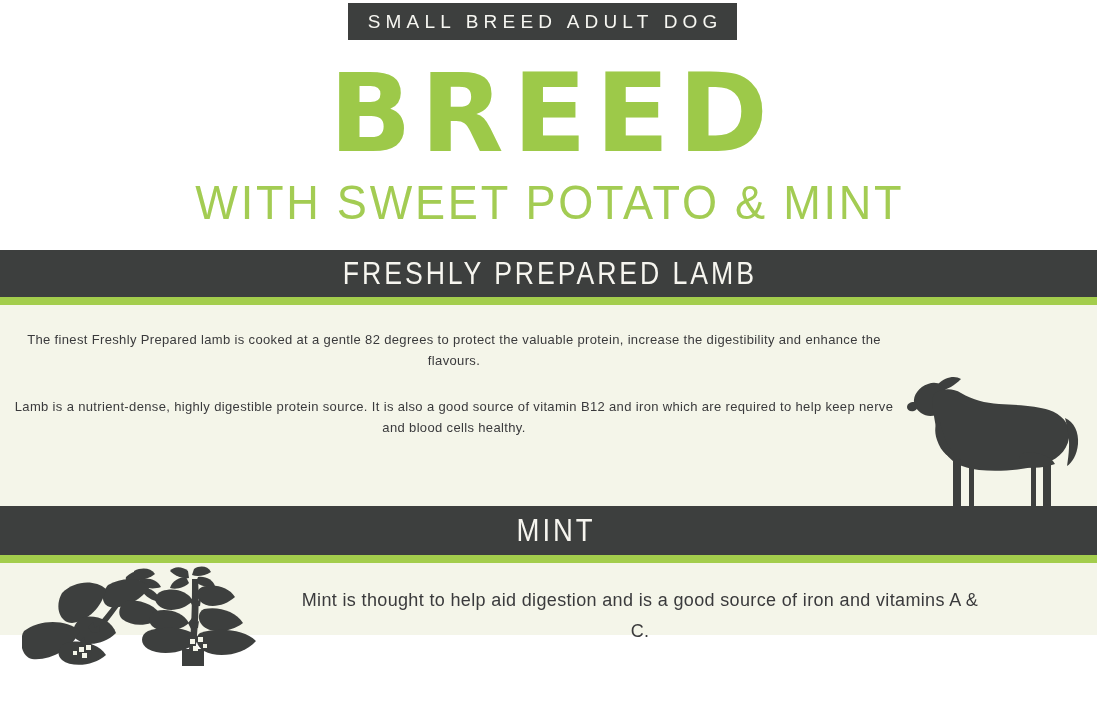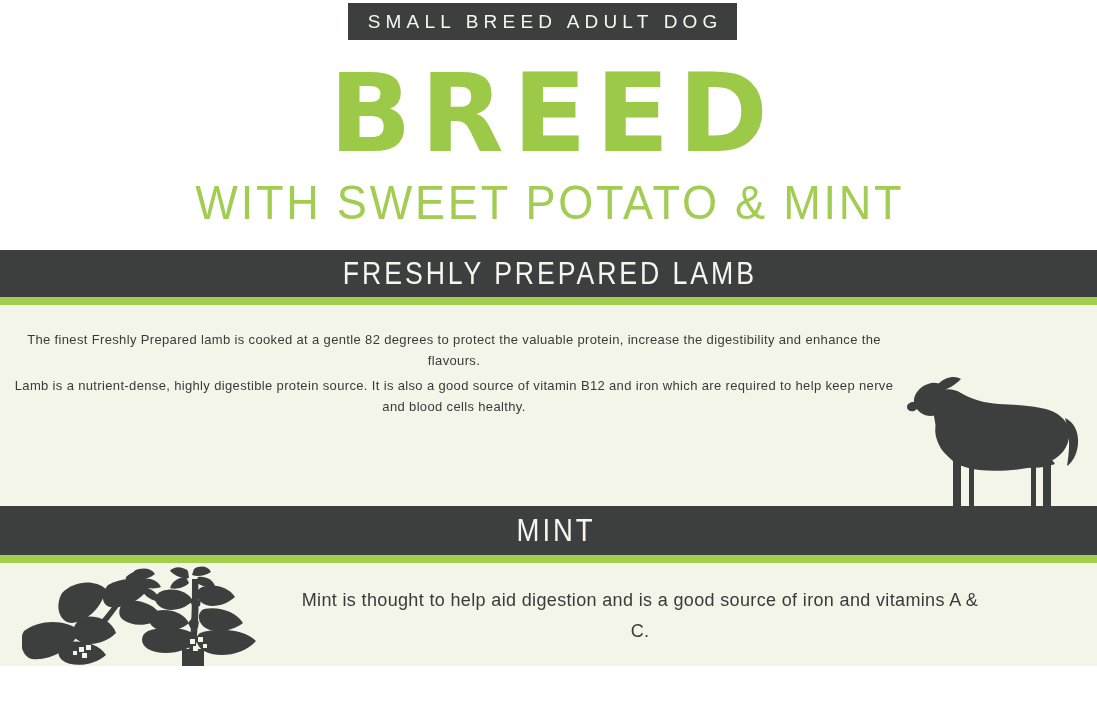--- a/index.html
+++ b/index.html
@@ -86,36 +86,36 @@
     transform:scaleX(0.86);
   }
   .bar.lamb .bar-text { font-size:31px; }
   .bar.mint .bar-text { font-size:32px; }
 
   .stripe { width:100%; height:8px; background:#a3cd4c; }
 
   
   .panel { position:relative; width:100%; background:#f4f5e9; }
   .panel.lamb { height:201px; }
-  .panel.mint { height:103px; }
+  .panel.mint { height:72px; }
 
   .para {
     color:#3a3a3c;
     font-family:"Liberation Sans", sans-serif;
     font-weight:400;
     text-align:center;
     line-height:1.58;
     letter-spacing:0.35px;
   }
 
   .lamb-copy {
     position:absolute; left:14px; top:25px; width:880px;
     font-size:13px;
   }
-  .lamb-copy p + p { margin-top:5px; }
+  .lamb-copy p + p { margin-top:26px; }
 
   .mint-copy {
     position:absolute; left:300px; top:22px; width:680px;
     font-size:18px;
     line-height:1.73;
   }
 
   
   .sheep {
     position:absolute; right:6px; bottom:0;

